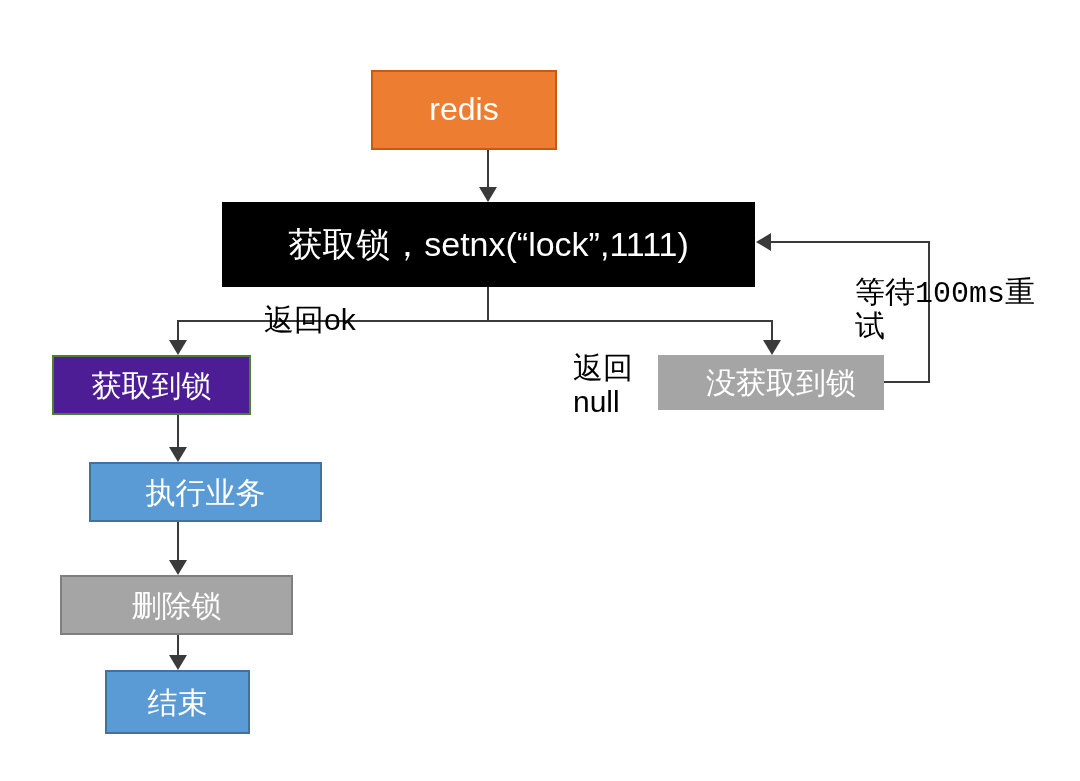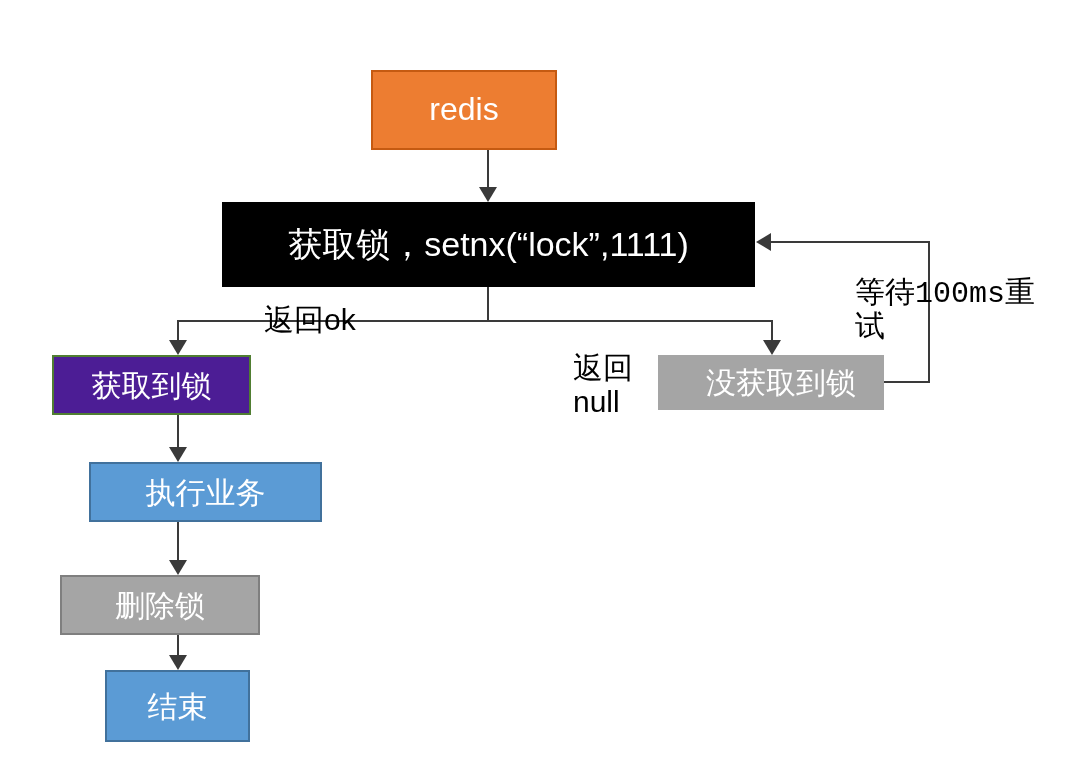--- a/index.html
+++ b/index.html
@@ -38,26 +38,26 @@
     background:#4c1d95;border:2px solid #507E32;
     font-size:30px;
   }
   #node-run-business{
     left:60px;top:462px;width:233px;height:60px;
     background:#5B9BD5;border:2px solid #41719C;
     font-size:30px;
     margin-left:29px;
   }
   #node-delete-lock{
-    left:60px;top:575px;width:200px;height:60px;
+    left:60px;top:575px;width:233px;height:60px;
     background:#A5A5A5;border:2px solid #7F7F7F;
     font-size:30px;
   }
   #node-end{
-    left:105px;top:670px;width:145px;height:72px;
+    left:105px;top:670px;width:145px;height:64px;
     background:#5B9BD5;border:2px solid #41719C;
     font-size:30px;
   }
   #node-no-lock{
     left:658px;top:355px;width:226px;height:55px;
     background:#A5A5A5;border:none;
     font-size:30px;
     padding-left:20px;
   }
 

